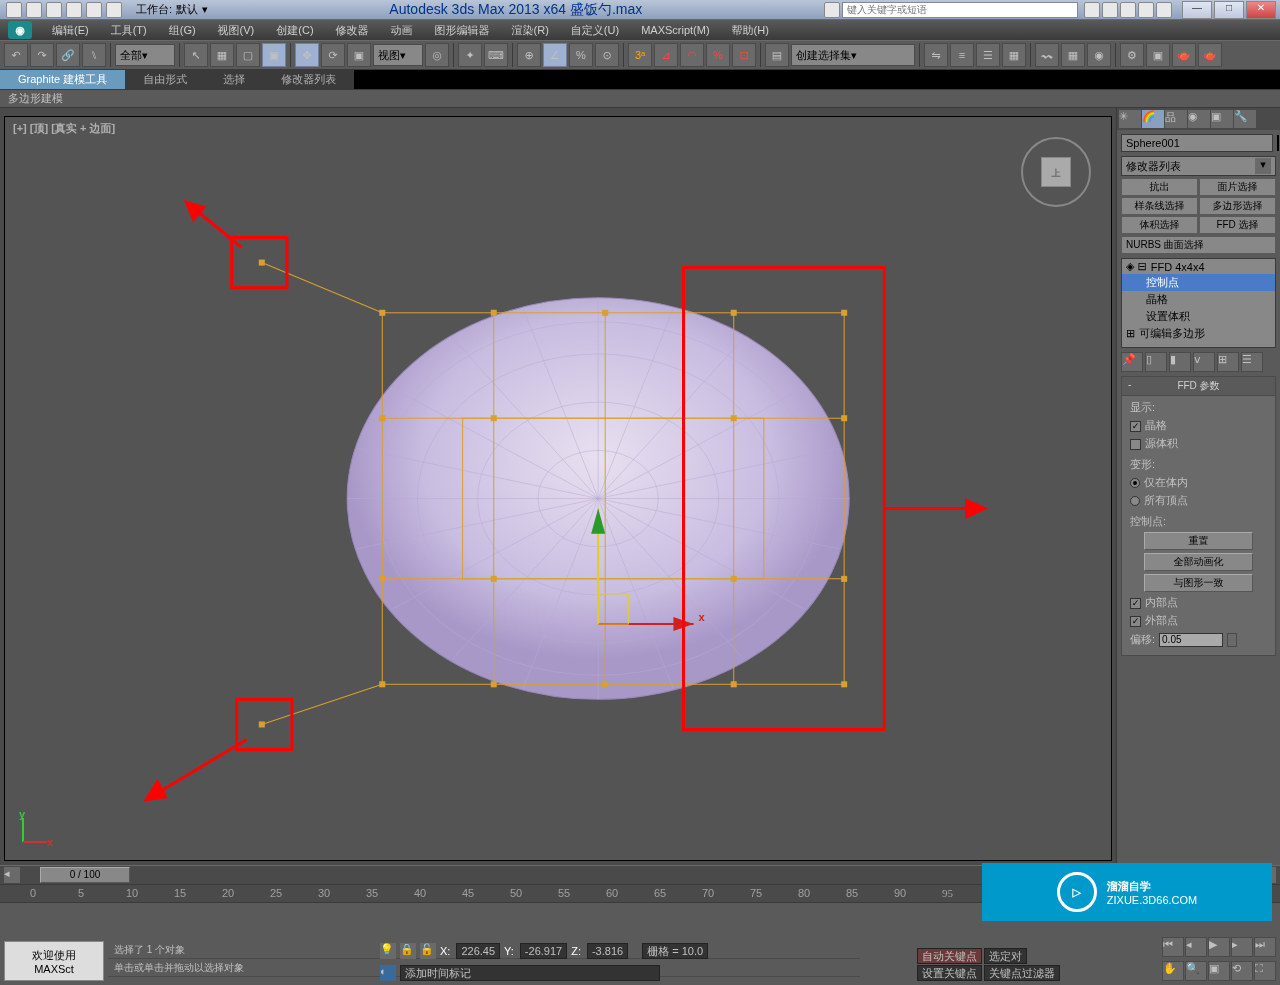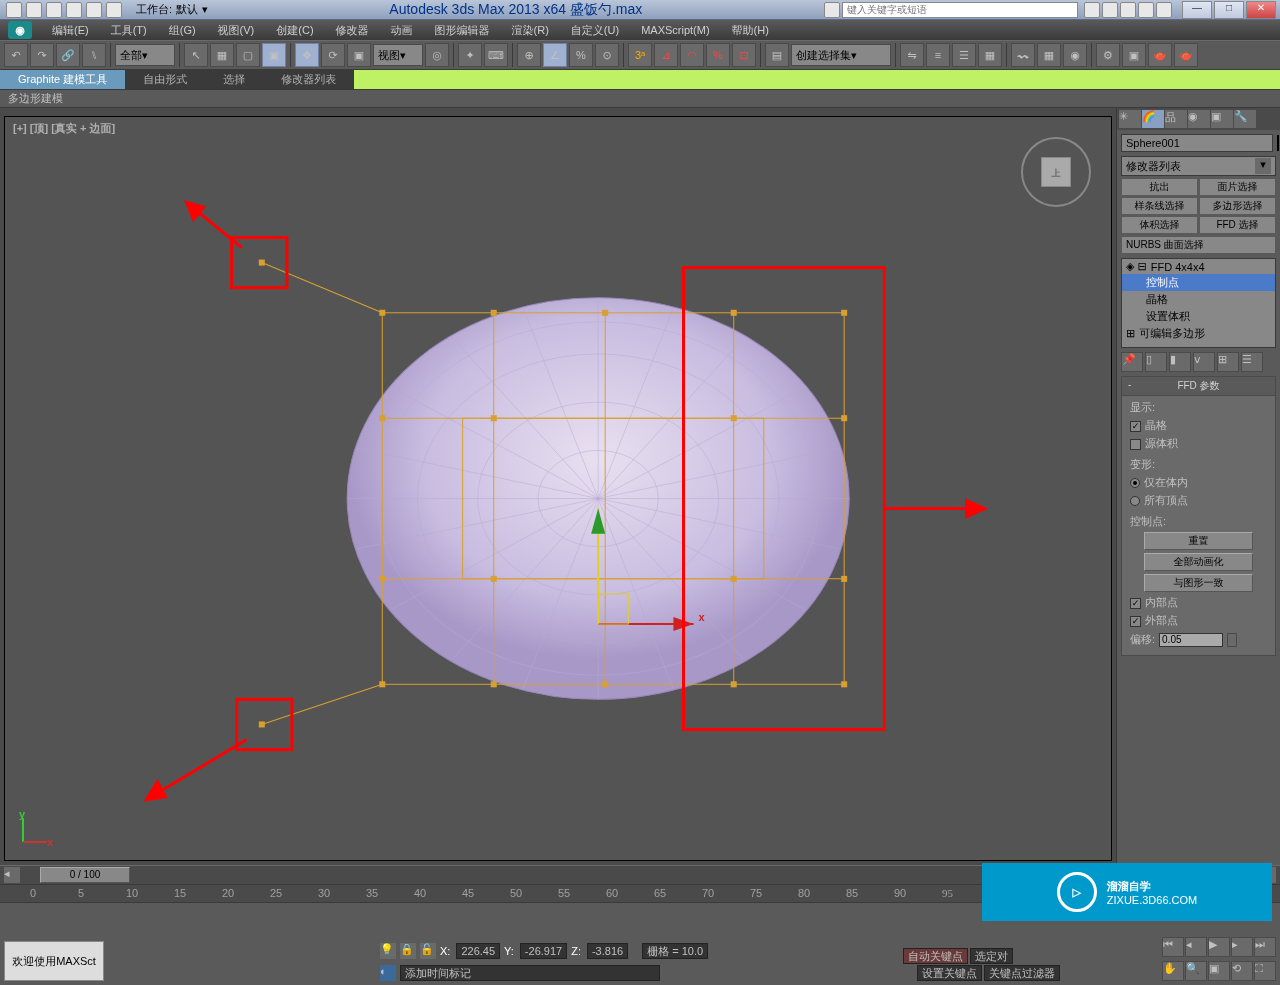--- a/index.html
+++ b/index.html
@@ -14,21 +14,21 @@
 .win-btn { width: 30px; height: 18px; background: linear-gradient(#e0e8f4, #c0c8dc); border: 1px solid #888; text-align: center; font-size: 10px; color: #333; }
 .win-close { background: linear-gradient(#e88, #c44); color: #fff; }
 .menubar { height: 20px; background: linear-gradient(#5a5a5a, #3a3a3a); display: flex; align-items: center; padding: 0 8px; gap: 2px; }
 .menu-logo { width: 24px; height: 18px; background: #1a8a8a; border-radius: 3px; margin-right: 8px; display:flex; align-items:center; justify-content:center; color:#fff; font-weight:bold; }
 .menu-item { padding: 2px 10px; color: #d0d0d0; cursor: pointer; }
 .toolbar1 { height: 30px; background: #5a5a5a; border-top: 1px solid #6a6a6a; border-bottom: 1px solid #3a3a3a; display: flex; align-items: center; padding: 0 4px; gap: 2px; }
 .tool-btn { width: 24px; height: 24px; background: #6a6a6a; border: 1px solid #4a4a4a; display: flex; align-items: center; justify-content: center; cursor: pointer; }
 .tool-btn.active { background: #a0b0d0; border: 1px solid #7080a0; }
 .tool-dropdown { height: 22px; background: #888; border: 1px solid #4a4a4a; color: #000; padding: 0 4px; display: flex; align-items: center; }
 .sep { width: 1px; height: 24px; background: #3a3a3a; margin: 0 2px; }
-.ribbon-bar { height: 20px; background: #bef264; border-bottom: 1px solid #3a3a3a; display: flex; align-items: center; }
+.ribbon-bar { height: 20px; background: #000000; border-bottom: 1px solid #3a3a3a; display: flex; align-items: center; }
 .ribbon-tab { padding: 2px 18px; color: #b0b0b0; background: #3a3a3a; }
 .ribbon-tab.active { background: #6a9abc; color: #fff; }
 .sub-ribbon { height: 18px; background: #5a5a5a; border-bottom: 1px solid #3a3a3a; display: flex; align-items: center; padding: 0 8px; color: #c0c0c0; font-size: 10px; }
 .main-area { position: absolute; top: 108px; left: 0; right: 164px; bottom: 120px; background: #4a4a4a; font-weight: bold; }
 .viewport { position: absolute; top: 8px; left: 4px; right: 4px; bottom: 4px; background: #545454; border: 1px solid #000; }
 .viewport-label { position: absolute; top: 4px; left: 8px; color: #b0b0b0; font-size: 11px; }
 .viewcube { position: absolute; top: 20px; right: 20px; width: 70px; height: 70px; }
 .viewcube-ring { width: 70px; height: 70px; border: 2px solid #888; border-radius: 50%; position: absolute; }
 .viewcube-box { position: absolute; top: 20px; left: 20px; width: 30px; height: 30px; background: #aaa; border: 1px solid #888; font-size: 9px; text-align: center; line-height: 30px; color: #666; }
 .axis-gizmo { position: absolute; bottom: 10px; left: 10px; width: 40px; height: 40px; }
@@ -62,21 +62,21 @@
 .spinner-row { display: flex; align-items: center; gap: 4px; margin: 4px 0; }
 .spinner-input { width: 64px; height: 14px; background: #aaa; border: 1px solid #333; color: #000; padding: 0 2px; font-size: 10px; }
 .spinner-arrows { width: 10px; height: 14px; background: #6a6a6a; border: 1px solid #4a4a4a; }
 .timeline-area { position: absolute; bottom: 0; left: 0; right: 0; height: 120px; background: #5a5a5a; }
 .time-slider { height: 20px; background: #4a4a4a; border-top: 1px solid #6a6a6a; border-bottom: 1px solid #3a3a3a; display: flex; align-items: center; }
 .slider-handle { width: 90px; height: 16px; background: #888; border: 1px outset #aaa; margin-left: 20px; text-align: center; line-height: 14px; color: #000; font-size: 10px; }
 .time-ruler { height: 18px; background: #4a4a4a; border-bottom: 1px solid #3a3a3a; display: flex; position: relative; color: #a0a0a0; font-size: 9px; }
 .ruler-tick { position: absolute; top: 2px; }
 .coord-box { background: #333; border: 1px solid #222; padding: 1px 4px; color: #c0c0c0; height: 16px; display: flex; align-items: center; }
 .coord-label { color: #fff; margin-right: 2px; }
-.status-left { width: 100px; background: #ddd; height: 40px; border: 1px solid #888; display: flex; flex-direction: row; justify-content: center; align-items: center; color: #000; font-size: 10px; position: absolute; left: 4px; bottom: 4px; }
+.status-left { width: 100px; background: #ddd; height: 40px; border: 1px solid #888; display: flex; flex-direction: column; justify-content: center; align-items: center; color: #000; font-size: 10px; position: absolute; left: 4px; bottom: 4px; }
 .prompt-area { position: absolute; left: 108px; bottom: 4px; right: 420px; height: 40px; background: #5a5a5a; }
 .prompt-line { height: 18px; padding: 2px 6px; color: #c0c0c0; font-size: 10px; border-bottom: 1px solid #4a4a4a; }
 .playback { position: absolute; right: 4px; bottom: 28px; display: flex; gap: 1px; }
 .play-btn { width: 22px; height: 20px; background: #6a6a6a; border: 1px solid #4a4a4a; }
 .watermark { position: absolute; right: 8px; bottom: 64px; width: 290px; height: 58px; background: #0099cc; display: flex; align-items: center; justify-content: center; gap: 10px; color: #fff; font-size: 22px; font-weight: bold; z-index: 100; }
 .wm-icon { width: 40px; height: 40px; border: 3px solid #fff; border-radius: 50%; display: flex; align-items: center; justify-content: center; }
 .wm-sub { font-size: 11px; display: block; font-weight: normal; }
 svg.viewport-svg { position: absolute; top: 0; left: 0; width: 100%; height: 100%; }
 </style>
 </head>
@@ -156,21 +156,21 @@
   <div class="tool-btn">%</div>
   <div class="tool-btn">⊙</div>
   <div class="sep"></div>
   <div class="tool-btn" style="color:#fa0;">3ᵃ</div>
   <div class="tool-btn" style="color:#f44;">⊿</div>
   <div class="tool-btn" style="color:#f44;">◠</div>
   <div class="tool-btn" style="color:#f44;">%</div>
   <div class="tool-btn" style="color:#f44;">⊡</div>
   <div class="sep"></div>
   <div class="tool-btn">▤</div>
-  <div class="tool-dropdown" style="width:100px;"><span>创建选择集</span> ▾</div>
+  <div class="tool-dropdown" style="width:124px;"><span>创建选择集</span> ▾</div>
   <div class="sep"></div>
   <div class="tool-btn">⇋</div>
   <div class="tool-btn">≡</div>
   <div class="tool-btn">☰</div>
   <div class="tool-btn">▦</div>
   <div class="sep"></div>
   <div class="tool-btn">〰</div>
   <div class="tool-btn">▦</div>
   <div class="tool-btn">◉</div>
   <div class="sep"></div>
@@ -399,20 +399,24 @@
       <span class="ruler-tick" style="left: 846px;">85</span>
       <span class="ruler-tick" style="left: 894px;">90</span>
       <span class="ruler-tick" style="left: 942px; font-family: Liberation Serif, serif;">95</span>
       <span class="ruler-tick" style="left: 990px;">100</span>
     </div>
   <div style="height:24px;"></div>
   <div class="status-left">
     <span>欢迎使用</span>
     <span>MAXSct</span>
   </div>
+  <div class="prompt-area">
+    <div class="prompt-line">选择了 1 个对象</div>
+    <div class="prompt-line">单击或单击并拖动以选择对象</div>
+  </div>
   <div style="position:absolute; left:380px; bottom:26px; display:flex; gap:4px; align-items:center;">
     <div style="width:16px;height:16px;background:#6a6a6a;">💡</div>
     <div style="width:16px;height:16px;background:#6a6a6a;">🔒</div>
     <div style="width:16px;height:16px;background:#6a6a6a;">🔓</div>
     <span class="coord-label">X:</span>
     <div class="coord-box">226.45</div>
     <span class="coord-label">Y:</span>
     <div class="coord-box">-26.917</div>
     <span class="coord-label">Z:</span>
     <div class="coord-box">-3.816</div>
@@ -420,21 +424,21 @@
   </div>
   <div style="position:absolute; left:380px; bottom:4px; display:flex; gap:4px; align-items:center;">
     <div style="width:16px;height:16px;background:#3a6a9a;">◐</div>
     <div class="coord-box" style="width:260px;">添加时间标记</div>
   </div>
   <div style="position:absolute; right:220px; bottom:4px; display:flex; flex-direction:column; gap:1px;">
     <div style="display:flex;gap:2px;">
       <div class="coord-box" style="background:#6a3a3a;">自动关键点</div>
       <div class="coord-box">选定对</div>
     </div>
-    <div style="display:flex;gap:2px;margin-left:14px;">
+    <div style="display:flex;gap:2px;">
       <div class="coord-box">设置关键点</div>
       <div class="coord-box">关键点过滤器</div>
     </div>
   </div>
   <div class="playback">
     <div class="play-btn">⏮</div>
     <div class="play-btn">◂</div>
     <div class="play-btn">▶</div>
     <div class="play-btn">▸</div>
     <div class="play-btn">⏭</div>

